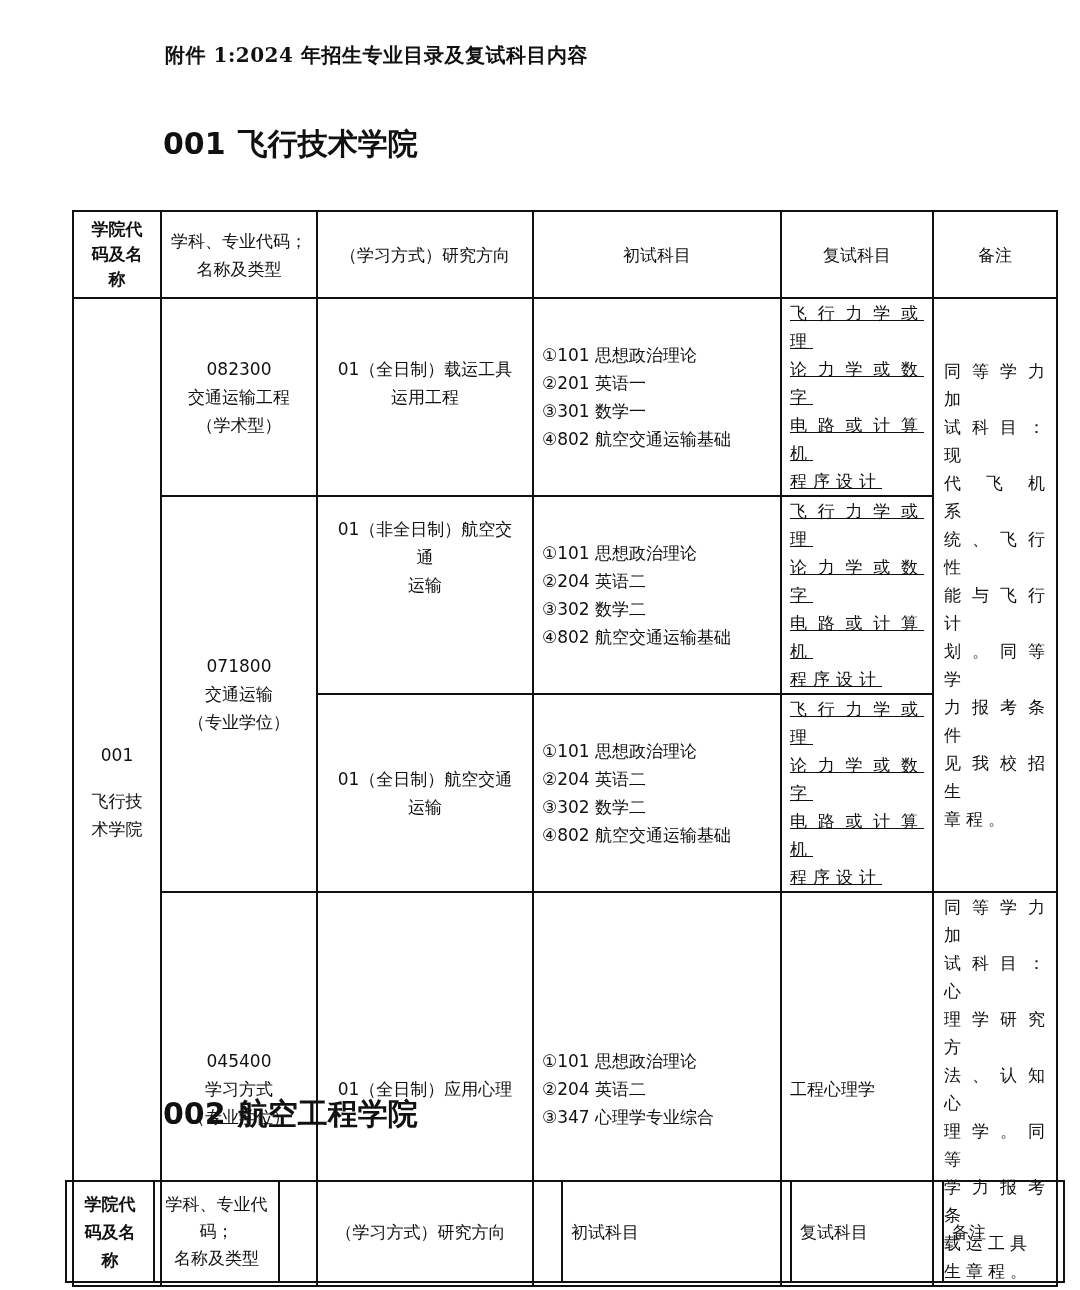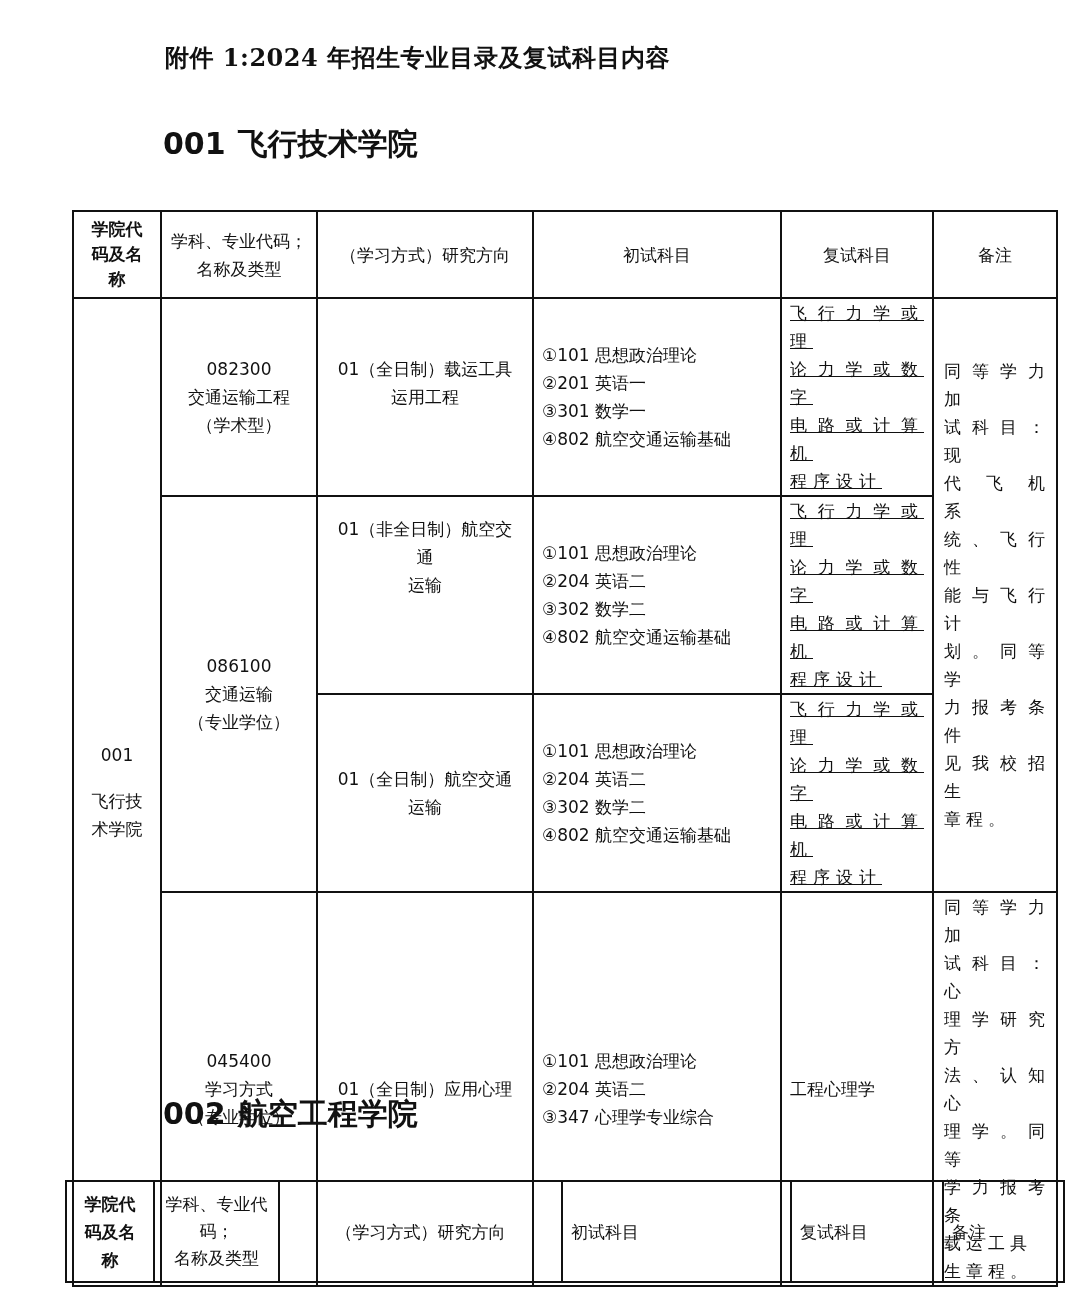--- a/index.html
+++ b/index.html
@@ -4,21 +4,21 @@
 <style>
   html, body { margin: 0; padding: 0; background: #ffffff; }
   body {
     width: 1080px; height: 1290px; position: relative; overflow: hidden;
     font-family: "DejaVu Sans", "Liberation Sans", sans-serif;
     color: #111111;
   }
   .doc-title {
     position: absolute; left: 165px; top: 42px;
     font-family: "DejaVu Serif", "Liberation Serif", serif;
-    font-weight: bold; font-size: 24px; letter-spacing: 0.5px;
+    font-weight: bold; font-size: 20px; letter-spacing: 0.5px;
     white-space: nowrap;
   }
   .section-title {
     position: absolute; left: 163px;
     font-weight: bold; font-size: 30px; white-space: nowrap;
   }
   .section-title .code { margin-right: 12px; }
   #sec1-title { top: 124px; }
   #sec2-title { top: 1094px; }
 
@@ -118,21 +118,21 @@
       <span class="line">能与飞行计</span>
       <span class="line">划。同等学</span>
       <span class="line">力报考条件</span>
       <span class="line">见我校招生</span>
       <span class="line">章程。</span>
     </td>
   </tr>
 
   <tr style="height:152px">
     <td rowspan="2" class="center">
-      <span class="line">086100</span>
+      <span class="line">071800</span>
       <span class="line">交通运输</span>
       <span class="line">（专业学位）</span>
     </td>
     <td class="center" style="vertical-align:top;padding-top:18px;">
       <span class="line">01（非全日制）航空交</span>
       <span class="line">通</span>
       <span class="line">运输</span>
     </td>
     <td class="left exam-list">
       <span class="line">①101 思想政治理论</span>

